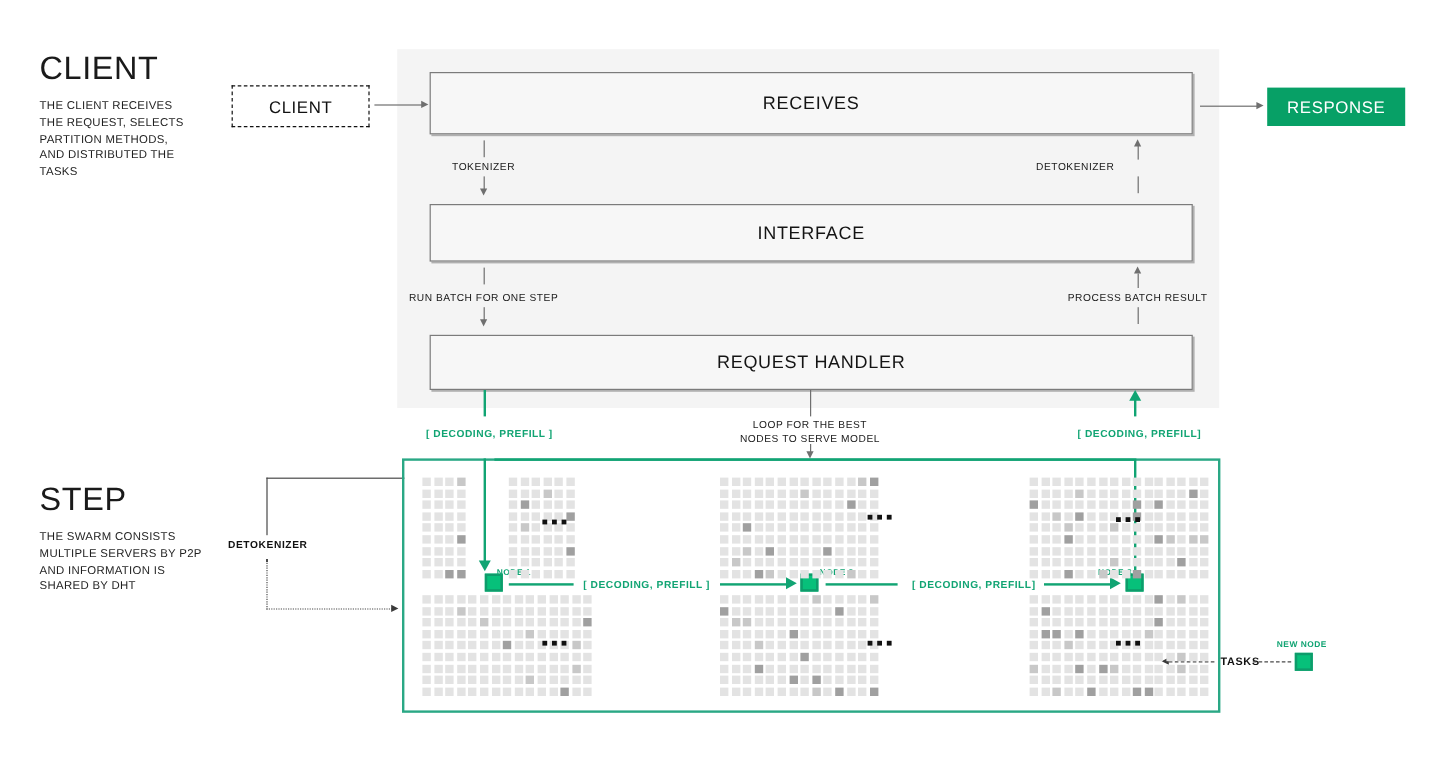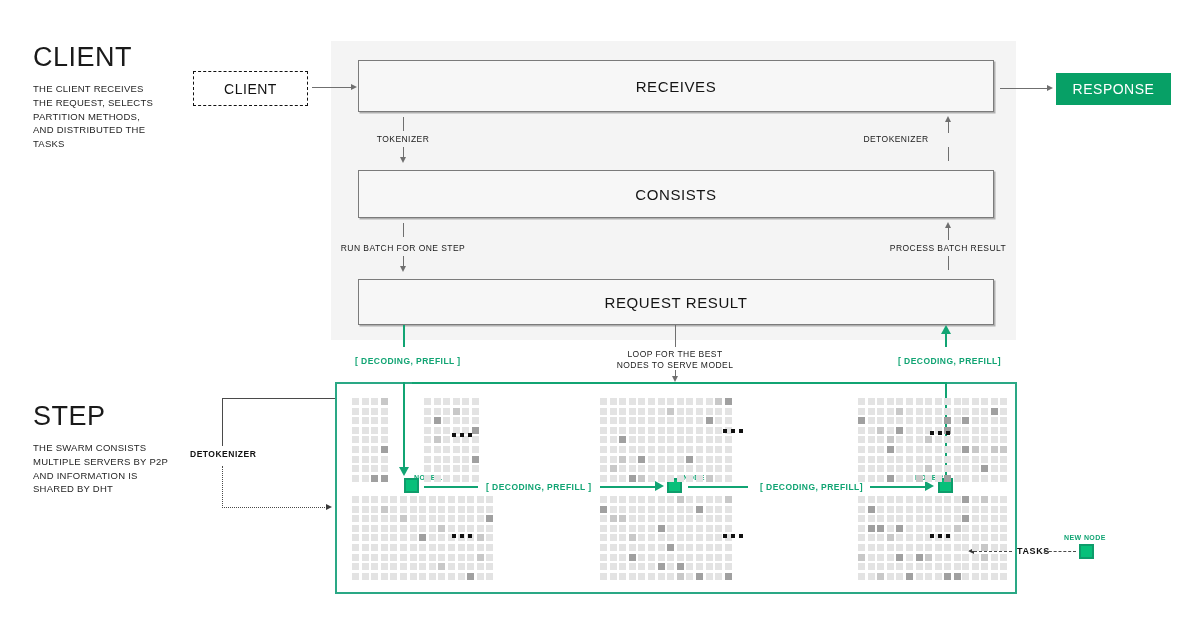--- a/index.html
+++ b/index.html
@@ -93,35 +93,35 @@
 <div class="abs conn-label" style="left:836px;top:134px;width:120px;">DETOKENIZER</div>
 <div class="abs vline" style="left:948px;top:147px;height:14px;"></div>
 
 <div class="abs hline" style="left:1000px;top:88px;width:48px;"></div>
 <div class="abs arrow-r" style="left:1047px;top:85px;"></div>
 <div class="abs" id="response-box">
   <span>RESPONSE</span>
 </div>
 
 <div class="abs stage-box" style="left:358px;top:170px;width:634px;height:46px;">
-  <span>CONSISTS</span>
+  <span>INTERFACE</span>
 </div>
 
 <div class="abs vline" style="left:403px;top:223px;height:14px;"></div>
 <div class="abs conn-label" style="left:333px;top:243px;width:140px;">RUN BATCH FOR ONE STEP</div>
 <div class="abs vline" style="left:403px;top:256px;height:12px;"></div>
 <div class="abs arrow-d" style="left:400px;top:266px;"></div>
 
 <div class="abs arrow-u" style="left:945px;top:222px;"></div>
 <div class="abs vline" style="left:948px;top:228px;height:12px;"></div>
 <div class="abs conn-label" style="left:878px;top:243px;width:140px;">PROCESS BATCH RESULT</div>
 <div class="abs vline" style="left:948px;top:256px;height:14px;"></div>
 
 <div class="abs stage-box" style="left:358px;top:279px;width:634px;height:44px;">
-  <span>REQUEST RESULT</span>
+  <span>REQUEST HANDLER</span>
 </div>
 
 <div class="abs gvline" style="left:403px;top:325px;height:22px;"></div>
 <div class="abs green-label" style="left:355px;top:356px;">[ DECODING, PREFILL ]</div>
 
 <div class="abs vline" style="left:675px;top:325px;height:22px;"></div>
 <div class="abs conn-label" style="left:605px;top:349px;width:140px;line-height:1.35;">
   <span>LOOP FOR THE BEST</span><br>
   <span>NODES TO SERVE MODEL</span>
 </div>

